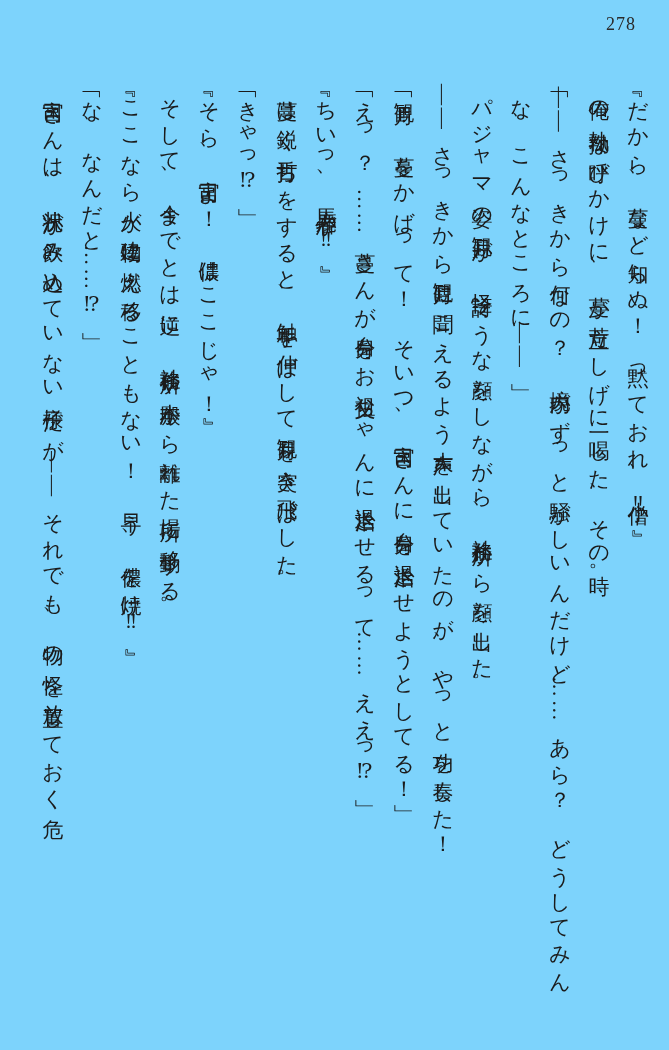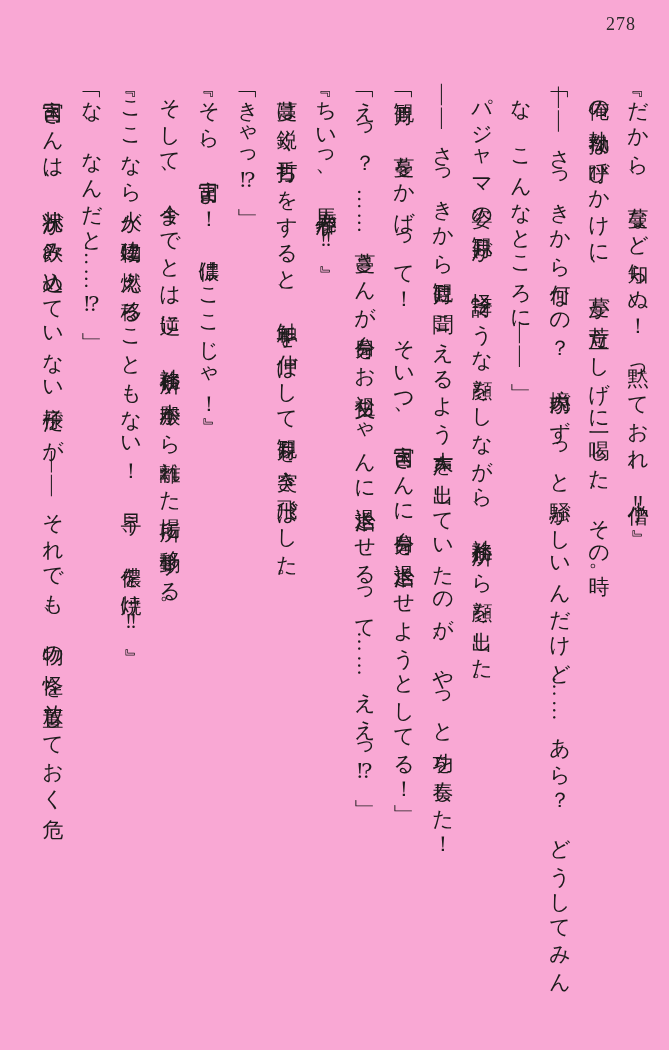--- a/index.html
+++ b/index.html
@@ -4,21 +4,21 @@
 <style>
   html, body {
     margin: 0;
     padding: 0;
     background: #e8e8e8;
   }
   .page {
     position: relative;
     width: 669px;
     height: 1050px;
-    background: #f9a8d4;
+    background: #7dd3fc;
     overflow: hidden;
     font-family: "Liberation Serif", "DejaVu Serif", serif;
   }
   .page-number {
     position: absolute;
     top: 14px;
     right: 33px;
     font-size: 18px;
     letter-spacing: 1px;
     color: #2a2a2a;

